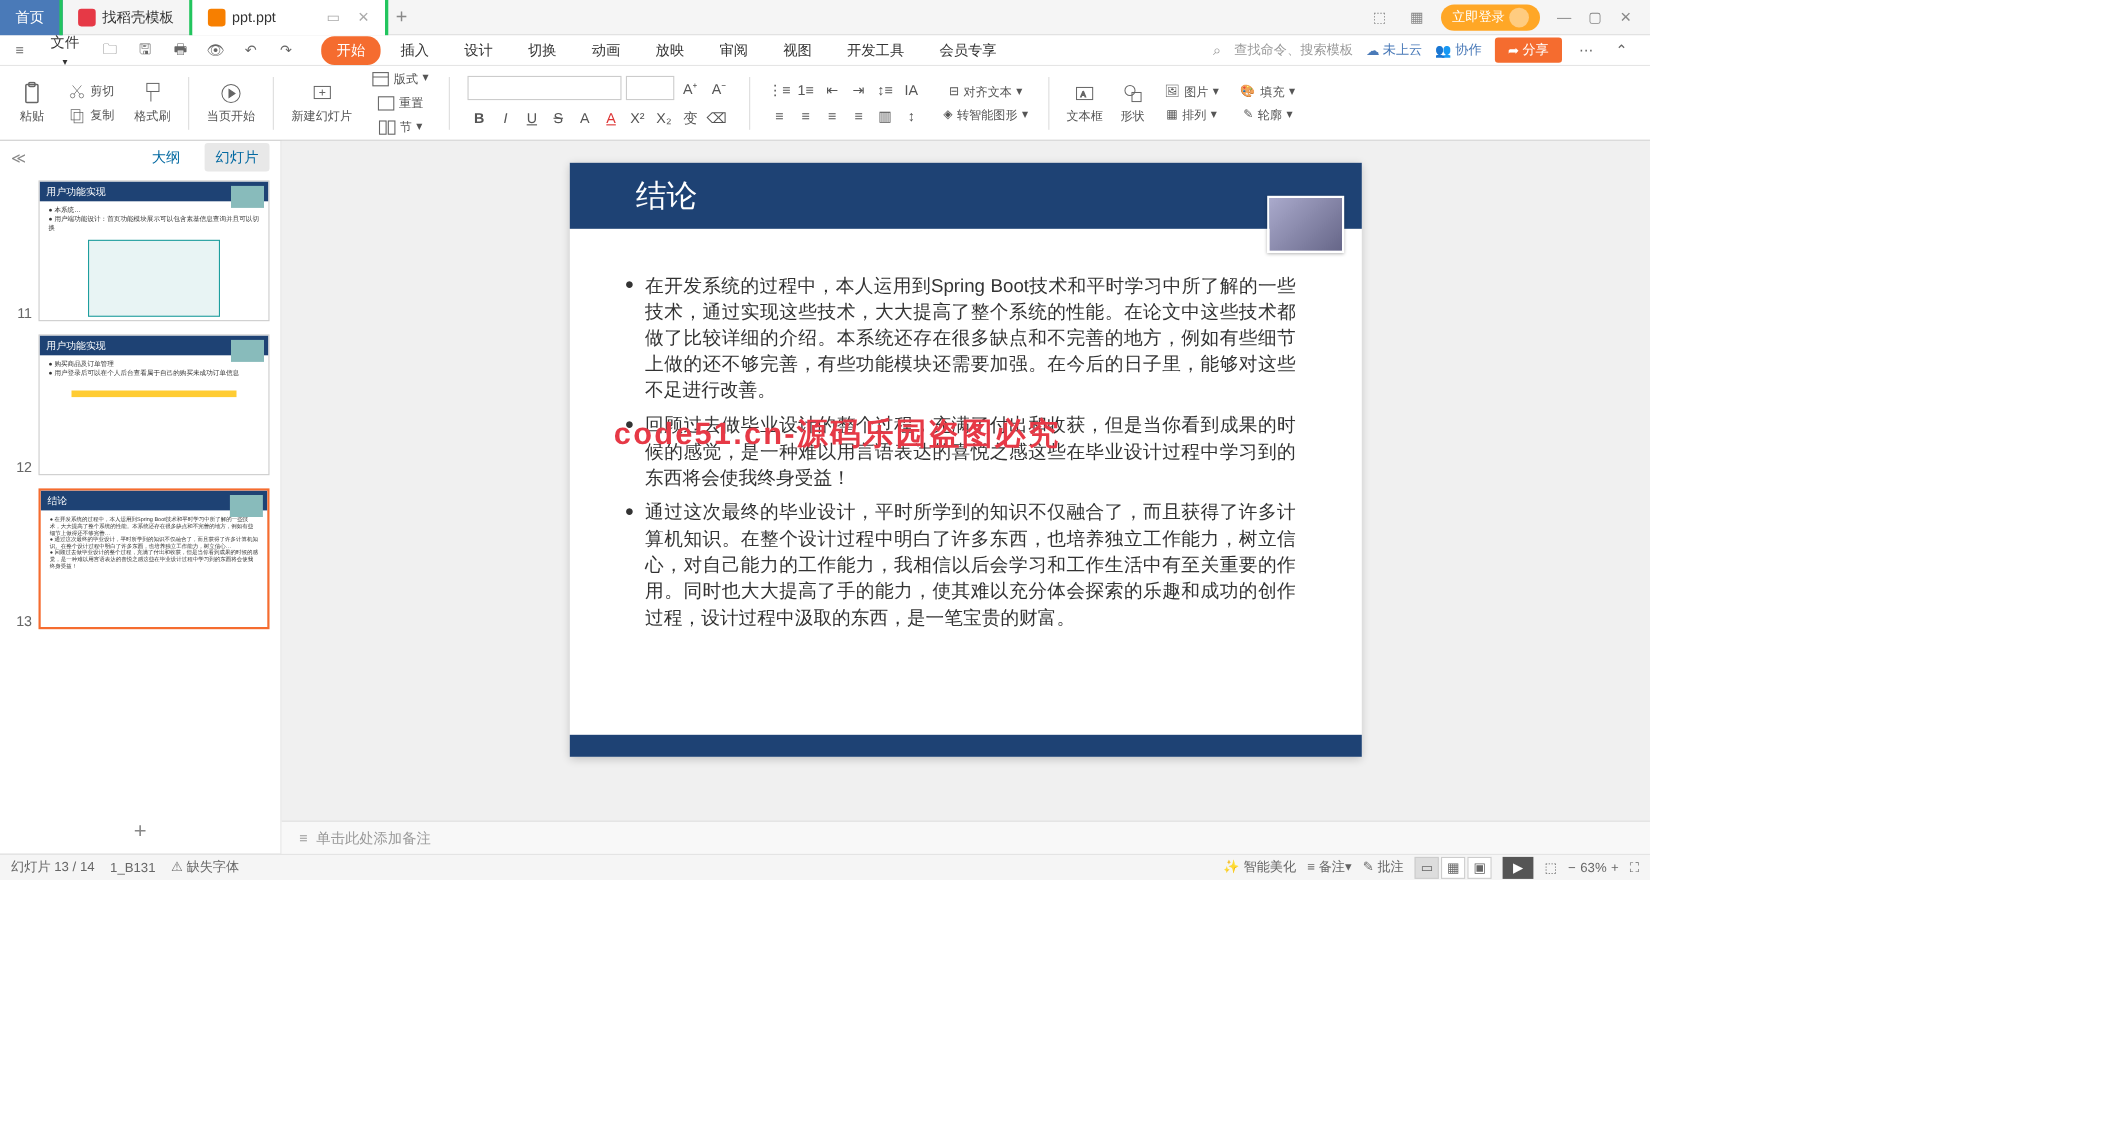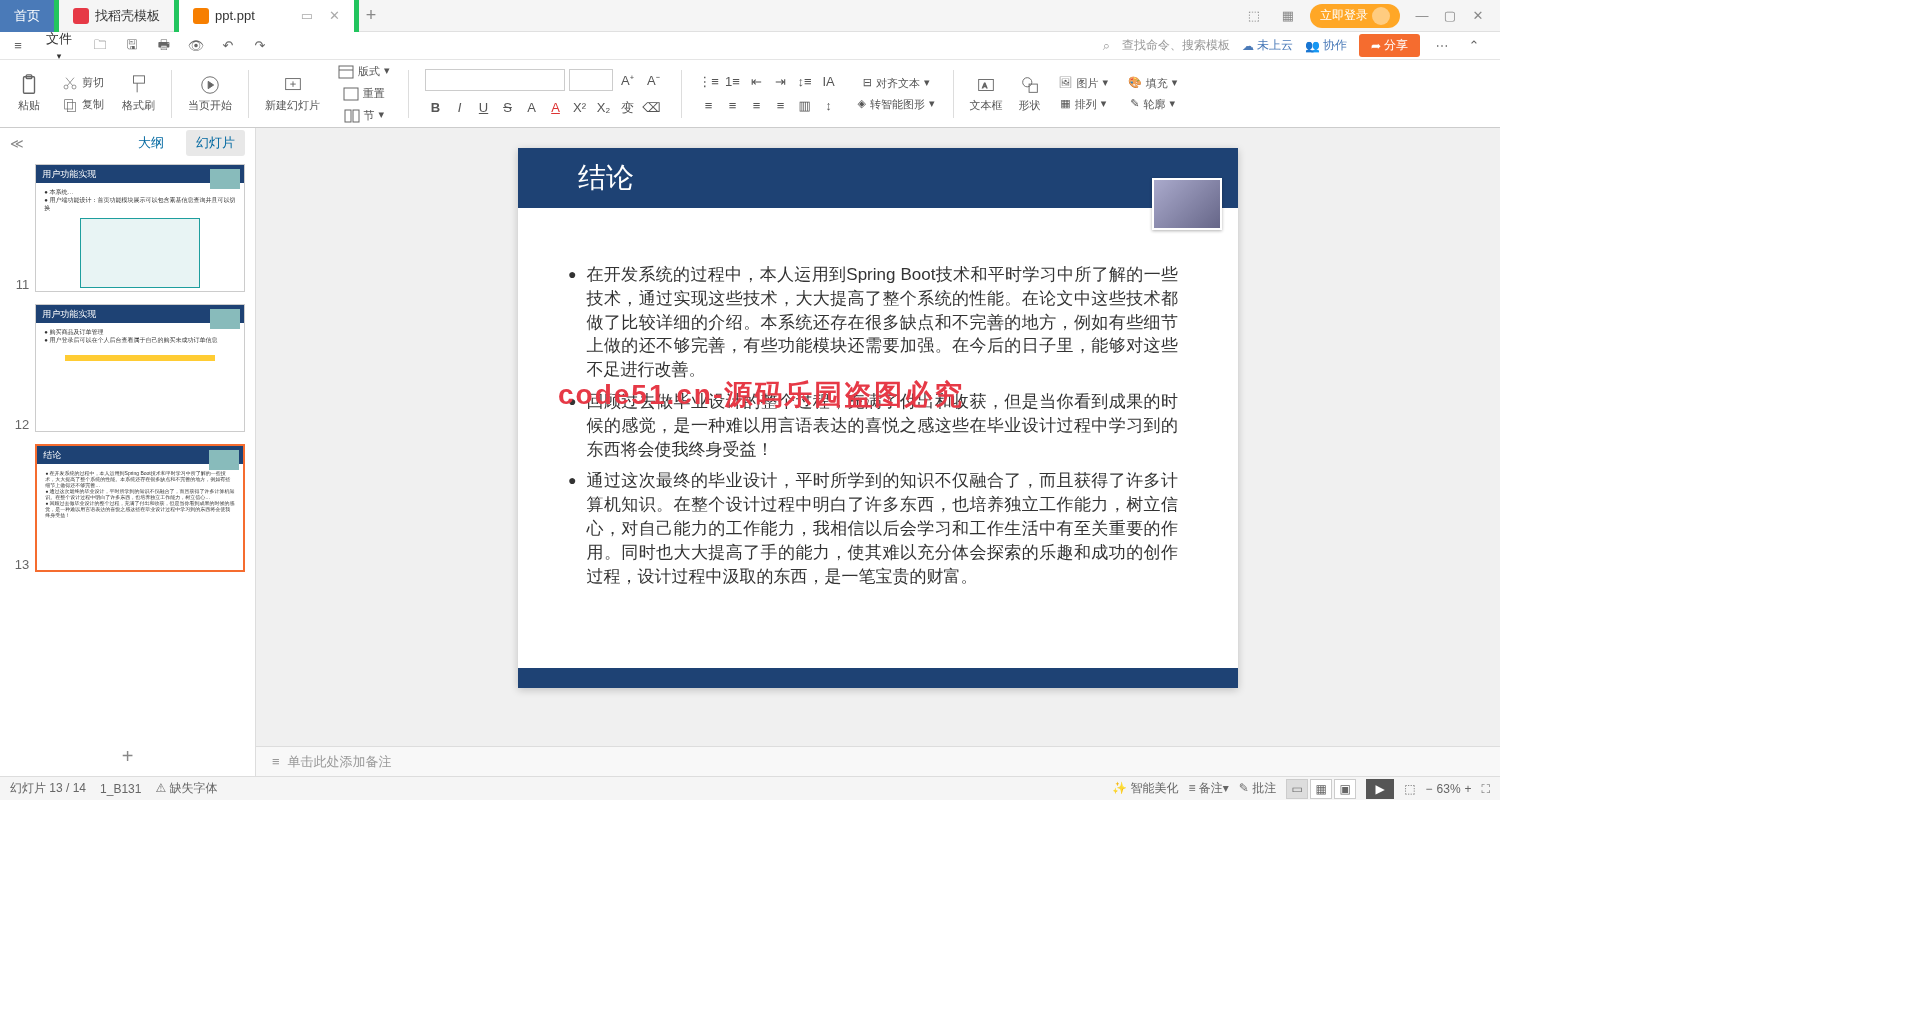--- a/index.html
+++ b/index.html
@@ -1,18 +1,18 @@
 <!DOCTYPE html>
 <html><head>
 <meta charset="utf-8">
 <style>
 * { margin:0; padding:0; box-sizing:border-box; font-family:"Microsoft YaHei",sans-serif; }
 body { width:1500px; height:800px; background:#fff; overflow:hidden; font-size:13px; color:#333; }
 .titlebar { height:32px; background:#f5f5f5; display:flex; align-items:center; border-bottom:1px solid #e0e0e0; }
-.tab { height:32px; padding:0 14px; display:flex; align-items:center; gap:6px; border-right:5px solid #22c55e; cursor:pointer; }
+.tab { height:32px; padding:0 14px; display:flex; align-items:center; gap:6px; border-right:3px solid #22c55e; cursor:pointer; }
 .tab.home { background:#4a7ab8; color:#fff; font-weight:500; }
 .tab.active { background:#fff; }
 .tab-icon { width:16px; height:16px; border-radius:3px; }
 .icon-dk { background:#e63946; }
 .icon-ppt { background:#f77f00; }
 .titlebar-spacer { flex:1; }
 .titlebar-right { display:flex; align-items:center; gap:10px; padding-right:10px; }
 .tb-btn { width:24px; height:24px; display:flex; align-items:center; justify-content:center; color:#888; cursor:pointer; }
 .login-pill { background:#ffa726; color:#fff; padding:3px 10px; border-radius:12px; display:flex; align-items:center; gap:4px; font-size:12px; }
 .avatar { width:18px; height:18px; border-radius:50%; background:#ffcc80; }
@@ -53,21 +53,21 @@
 .thumb-header { height:18px; background:#1e4274; color:#fff; font-size:9px; padding:3px 6px; }
 .thumb-body { padding:6px 8px; font-size:6px; color:#333; line-height:1.3; }
 .thumb-img { position:absolute; right:4px; top:4px; width:30px; height:20px; background:#8bb; }
 .add-slide { text-align:center; padding:8px; cursor:pointer; color:#888; font-size:20px; }
 .canvas-area { flex:1; background:#f0f0f0; display:flex; flex-direction:column; position:relative; }
 .canvas-wrap { flex:1; display:flex; align-items:flex-start; justify-content:center; padding:20px 0 0; overflow:auto; }
 .slide { width:720px; height:540px; background:#fff; box-shadow:0 2px 8px rgba(0,0,0,.2); position:relative; }
 .slide-header { height:60px; background:#1e4274; display:flex; align-items:center; padding-left:60px; }
 .slide-title { color:#fff; font-size:28px; font-family:"SimSun",serif; }
 .slide-photo { position:absolute; right:16px; top:30px; width:70px; height:52px; background:linear-gradient(135deg,#aac,#668); border:2px solid #fff; box-shadow:0 1px 3px rgba(0,0,0,.3); }
-.slide-body { padding:55px 60px 20px 50px; }
+.slide-body { padding:40px 60px 20px 50px; }
 .slide-body ul { list-style:none; }
 .slide-body li { display:flex; gap:10px; margin-bottom:8px; font-size:17px; line-height:1.4; font-family:"SimSun",serif; text-align:justify; }
 .slide-body li::before { content:"●"; font-size:14px; flex-shrink:0; margin-top:2px; }
 .slide-footer { position:absolute; bottom:0; left:0; right:0; height:20px; background:#1e4274; }
 .watermark { position:absolute; top:228px; left:40px; color:#e63946; font-size:28px; font-weight:700; letter-spacing:2px; pointer-events:none; z-index:10;}
 .notes { height:30px; border-top:1px solid #ddd; background:#f8f8f8; display:flex; align-items:center; padding:0 16px; color:#999; font-size:13px; gap:8px;}
 .statusbar { height:24px; background:#f5f5f5; border-top:1px solid #ddd; display:flex; align-items:center; padding:0 10px; font-size:12px; color:#666; gap:14px; }
 .status-right { margin-left:auto; display:flex; align-items:center; gap:10px; }
 .view-btns { display:flex; gap:2px; }
 .vbtn { width:22px; height:20px; border:1px solid #ccc; cursor:pointer; display:flex; align-items:center; justify-content:center; background:#fff; }
@@ -115,20 +115,32 @@
     <div class="file-menu">
         <span>文件</span>
         <span style="font-size:9px">▾</span>
       </div>
     <div class="menu-btn">🗀</div>
     <div class="menu-btn">🖫</div>
     <div class="menu-btn">🖶</div>
     <div class="menu-btn">👁</div>
     <div class="menu-btn">↶</div>
     <div class="menu-btn">↷</div>
+  </div>
+  <div class="menu-tabs">
+    <div class="menu-tab active">开始</div>
+    <div class="menu-tab">插入</div>
+    <div class="menu-tab">设计</div>
+    <div class="menu-tab">切换</div>
+    <div class="menu-tab">动画</div>
+    <div class="menu-tab">放映</div>
+    <div class="menu-tab">审阅</div>
+    <div class="menu-tab">视图</div>
+    <div class="menu-tab">开发工具</div>
+    <div class="menu-tab">会员专享</div>
   </div>
   <div class="menu-right">
     <span style="color:#999">⌕</span>
     <span class="search-hint">查找命令、搜索模板</span>
     <span class="cloud-link">☁ <span>未上云</span></span>
     <span class="cloud-link">👥 <span>协作</span></span>
     <span class="share-btn">➦ <span>分享</span></span>
     <span class="menu-btn">⋯</span>
     <span class="menu-btn">⌃</span>
   </div>

